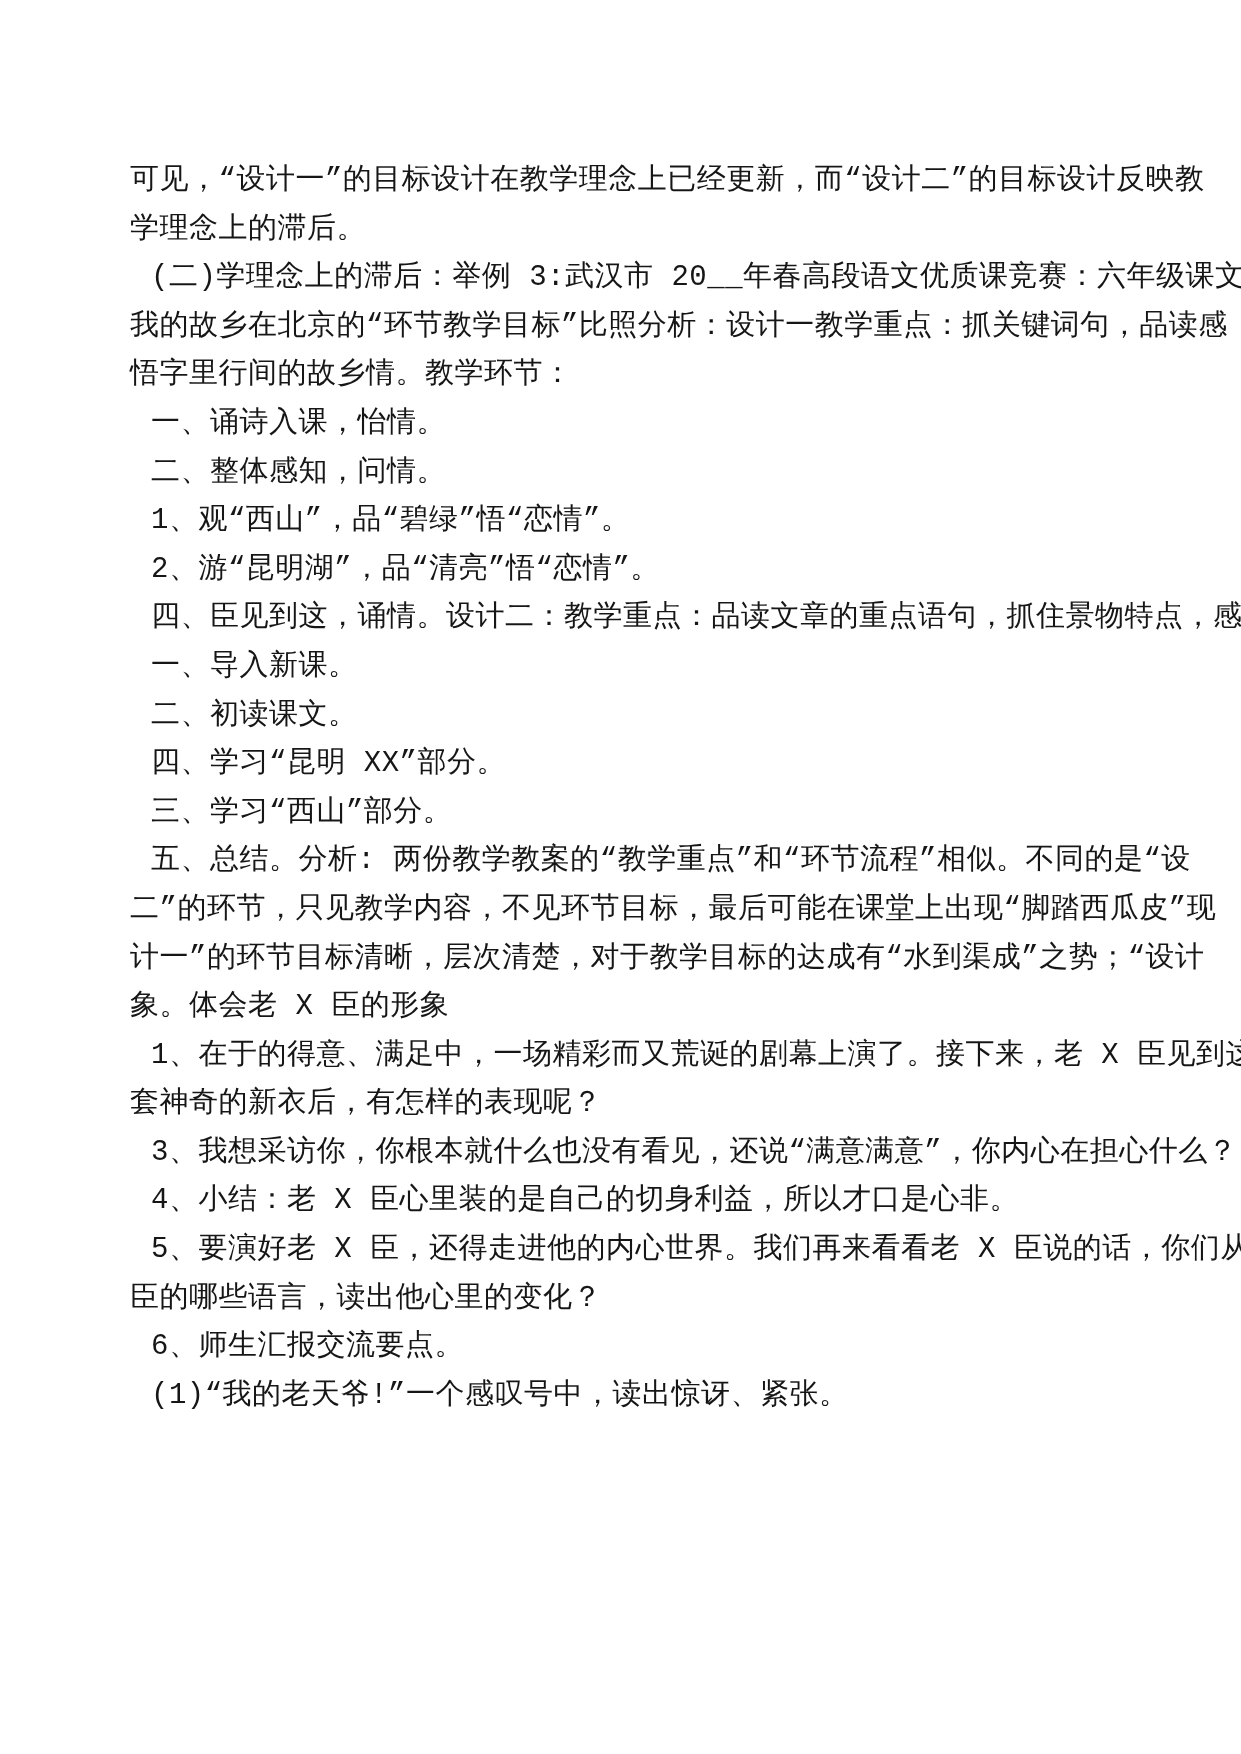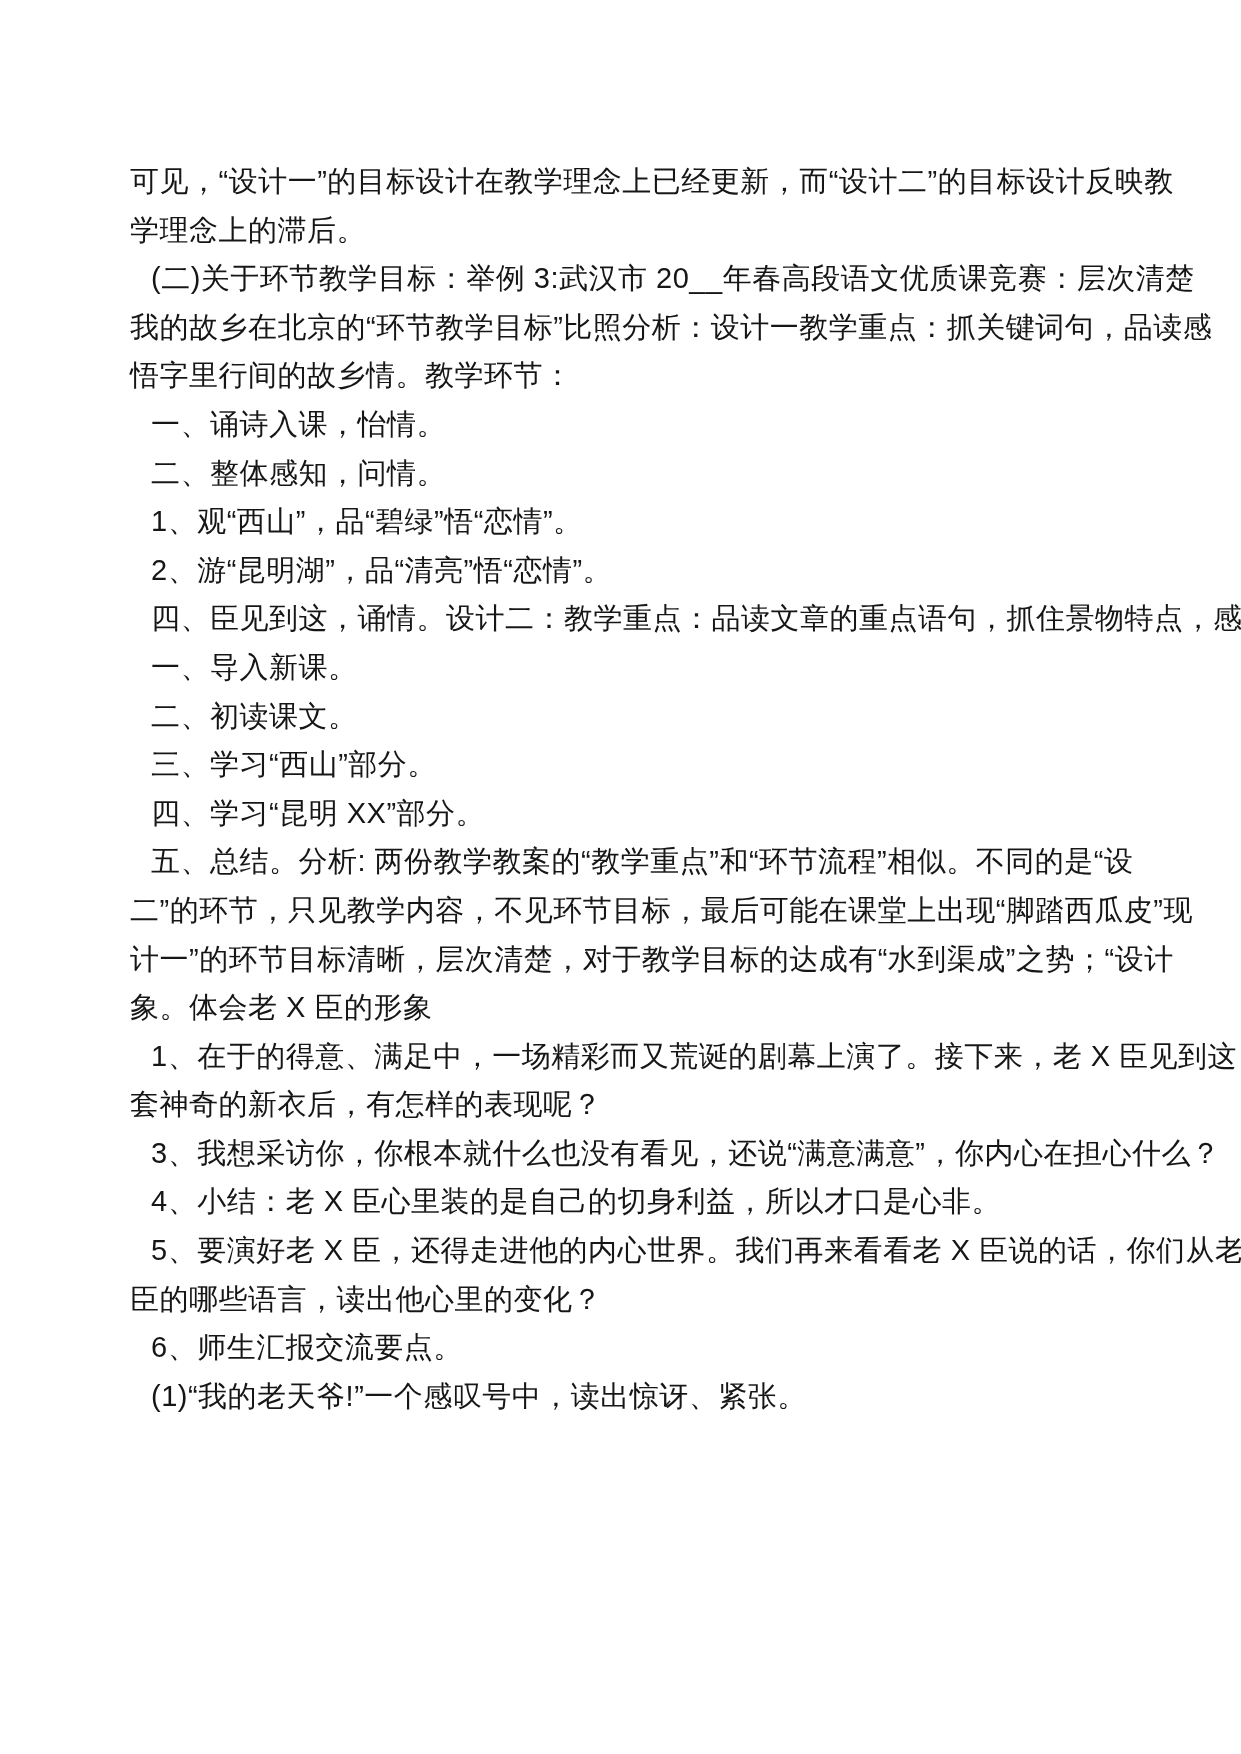--- a/index.html
+++ b/index.html
@@ -26,44 +26,45 @@
     width: 990px;
     color: #161616;
     font-size: 29px;
     font-weight: 400;
   }
   .line {
     height: 48.6px;
     line-height: 48.6px;
     white-space: pre;
     letter-spacing: 0.5px;
+    font-family: Liberation Mono, monospace;
   }
   .line.indent {
     padding-left: 21px;
   }
 </style>
 </head>
 <body>
 
 <div class="page">
   <div class="text-block" id="text-block" style="color: rgb(22, 22, 22);">
       <div class="line">可见，“设计一”的目标设计在教学理念上已经更新，而“设计二”的目标设计反映教</div>
       <div class="line">学理念上的滞后。</div>
-      <div class="line indent">(二)关于环节教学目标：举例 3:武汉市 20__年春高段语文优质课竞赛：层次清楚</div>
+      <div class="line indent">(二)学理念上的滞后：举例 3:武汉市 20__年春高段语文优质课竞赛：六年级课文</div>
       <div class="line">我的故乡在北京的“环节教学目标”比照分析：设计一教学重点：抓关键词句，品读感</div>
       <div class="line">悟字里行间的故乡情。教学环节：</div>
       <div class="line indent">一、诵诗入课，怡情。</div>
       <div class="line indent">二、整体感知，问情。</div>
       <div class="line indent">1、观“西山”，品“碧绿”悟“恋情”。</div>
       <div class="line indent">2、游“昆明湖”，品“清亮”悟“恋情”。</div>
       <div class="line indent">四、臣见到这，诵情。设计二：教学重点：品读文章的重点语句，抓住景物特点，感</div>
       <div class="line indent">一、导入新课。</div>
       <div class="line indent">二、初读课文。</div>
+      <div class="line indent">四、学习“昆明 XX”部分。</div>
       <div class="line indent">三、学习“西山”部分。</div>
-      <div class="line indent">四、学习“昆明 XX”部分。</div>
       <div class="line indent">五、总结。分析: 两份教学教案的“教学重点”和“环节流程”相似。不同的是“设</div>
       <div class="line">二”的环节，只见教学内容，不见环节目标，最后可能在课堂上出现“脚踏西瓜皮”现</div>
       <div class="line">计一”的环节目标清晰，层次清楚，对于教学目标的达成有“水到渠成”之势；“设计</div>
       <div class="line">象。体会老 X 臣的形象</div>
       <div class="line indent">1、在于的得意、满足中，一场精彩而又荒诞的剧幕上演了。接下来，老 X 臣见到这</div>
       <div class="line">套神奇的新衣后，有怎样的表现呢？</div>
       <div class="line indent">3、我想采访你，你根本就什么也没有看见，还说“满意满意”，你内心在担心什么？</div>
       <div class="line indent">4、小结：老 X 臣心里装的是自己的切身利益，所以才口是心非。</div>
       <div class="line indent">5、要演好老 X 臣，还得走进他的内心世界。我们再来看看老 X 臣说的话，你们从老 X</div>
       <div class="line">臣的哪些语言，读出他心里的变化？</div>

